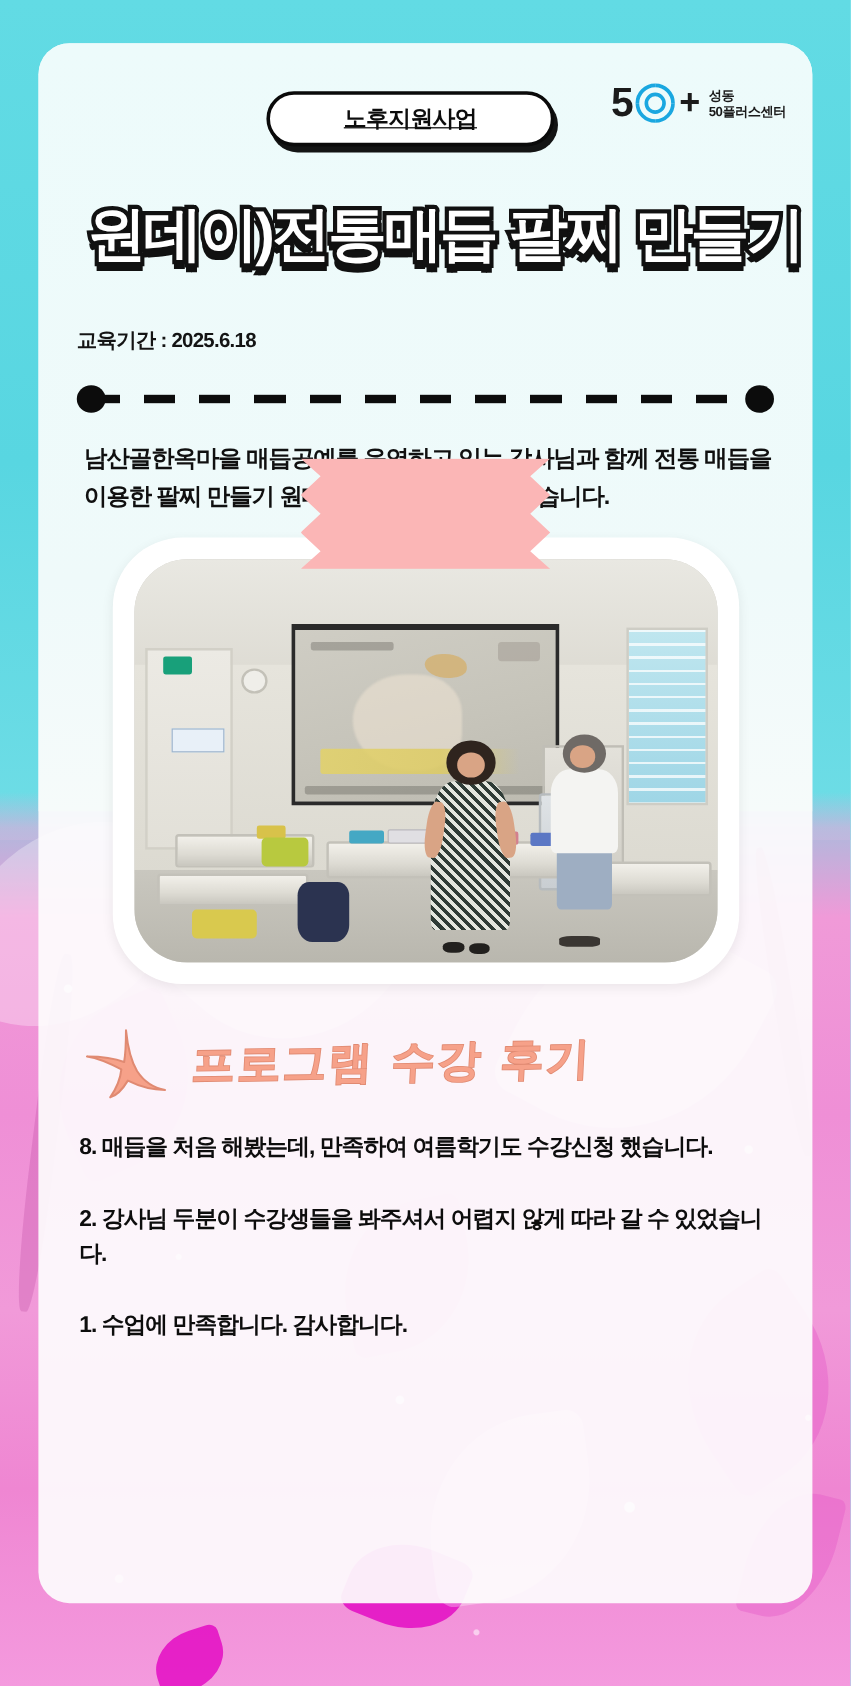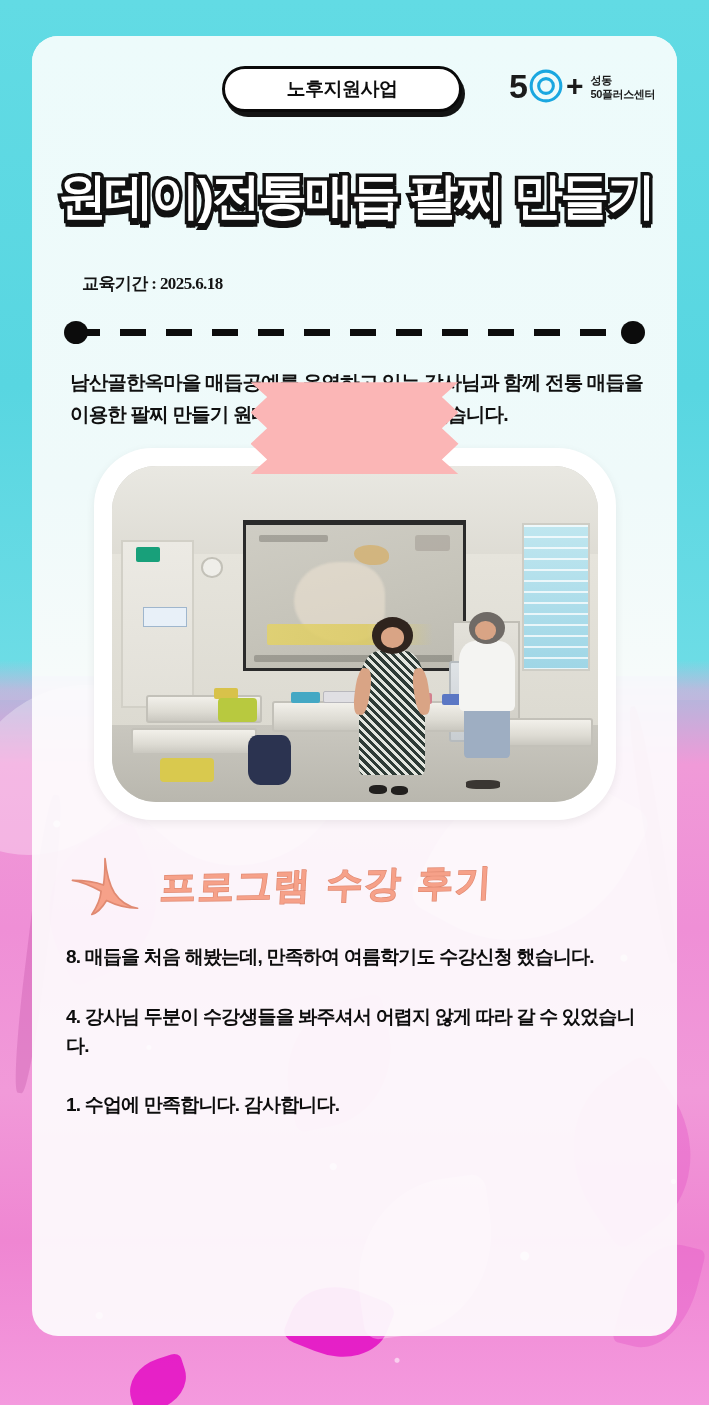--- a/index.html
+++ b/index.html
@@ -109,30 +109,31 @@
   .card-inner { position: relative; z-index: 2; height: 100%; }
 
   
   .header {
     position: relative;
     height: 92px;
   }
   .badge-pill {
     position: absolute;
     left: 190px;
-    top: 30px;
+    top: 40px;
     width: 240px;
     height: 46px;
     border: 3px solid #0a0a0a;
     border-radius: 24px;
     background: #ffffff;
     box-shadow: 3px 5px 0 0 rgba(0,0,0,.92);
     display: flex;
     align-items: center;
     justify-content: center;
+    text-decoration: underline;
   }
   .badge-pill span {
     font-size: 19px;
     font-weight: 700;
     letter-spacing: -0.5px;
     color: #0d0d0d;
   }
 
   .logo {
     position: absolute;
@@ -168,21 +169,21 @@
     font-size: 11px;
     font-weight: 700;
     color: #1a1a1a;
     letter-spacing: -0.4px;
     white-space: nowrap;
   }
 
   
   .title-wrap {
     margin-top: 22px;
-    padding: 0 26px;
+    padding: 0 41px;
     height: 92px;
     display: flex;
     align-items: center;
   }
   .title {
     font-size: 49px;
     font-weight: 800;
     letter-spacing: -2.4px;
     color: #ffffff;
     line-height: 1.04;
@@ -191,26 +192,25 @@
     paint-order: stroke fill;
     text-shadow:
       0 6px 0 #111111,
       2px 7px 0 #111111,
       -2px 7px 0 #111111;
   }
 
   
   .date-line {
     margin-top: 30px;
-    padding: 0 50px;
+    padding: 0 32px;
     font-size: 17px;
     font-weight: 700;
     color: #141414;
     letter-spacing: -0.6px;
-    font-family: Liberation Serif, serif;
   }
 
   
   .divider {
     position: relative;
     margin: 26px 32px 0 32px;
     height: 22px;
   }
   .divider .line {
     position: absolute;
@@ -621,19 +621,19 @@
           <path d="M50 6 C52 26 56 40 62 50 C70 62 80 68 92 70 C78 70 64 66 52 60
                    C46 70 40 76 33 78 C40 68 44 58 45 48
                    C34 42 22 36 8 34 C24 34 38 36 48 40
                    C50 28 50 16 50 6 Z" fill="#f6a189" stroke="#e08a72" stroke-width="2.2" stroke-linejoin="round"></path>
         </svg>
         <div class="reviews-title">프로그램 수강 후기</div>
       </div>
 
       <div class="review-list">
         <div class="review-item">8. 매듭을 처음 해봤는데, 만족하여 여름학기도 수강신청 했습니다.</div>
-        <div class="review-item">4. 강사님 두분이 수강생들을 봐주셔서 어렵지 않게 따라 갈 수 있었습니다.</div>
+        <div class="review-item">2. 강사님 두분이 수강생들을 봐주셔서 어렵지 않게 따라 갈 수 있었습니다.</div>
         <div class="review-item">1. 수업에 만족합니다. 감사합니다.</div>
       </div>
 
     </div>
   </div>
 </div>
 
 </body></html>

